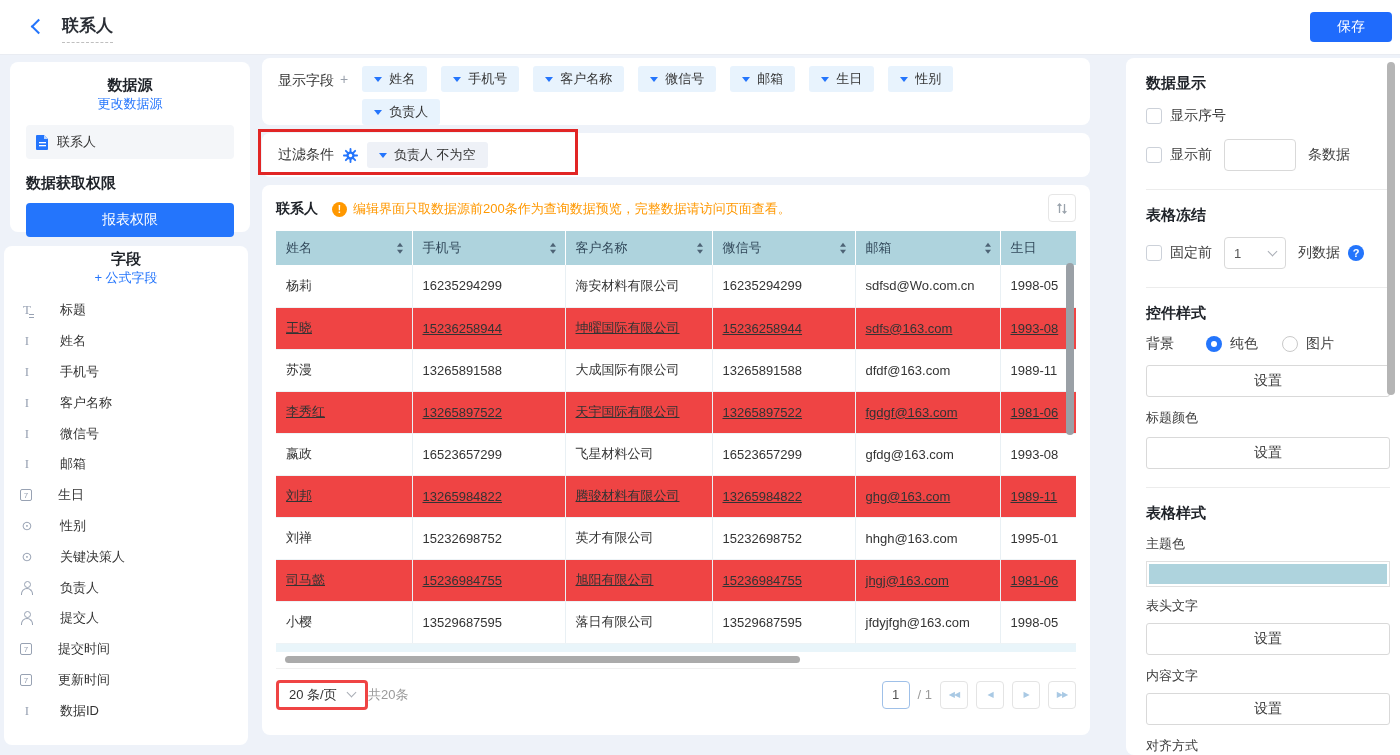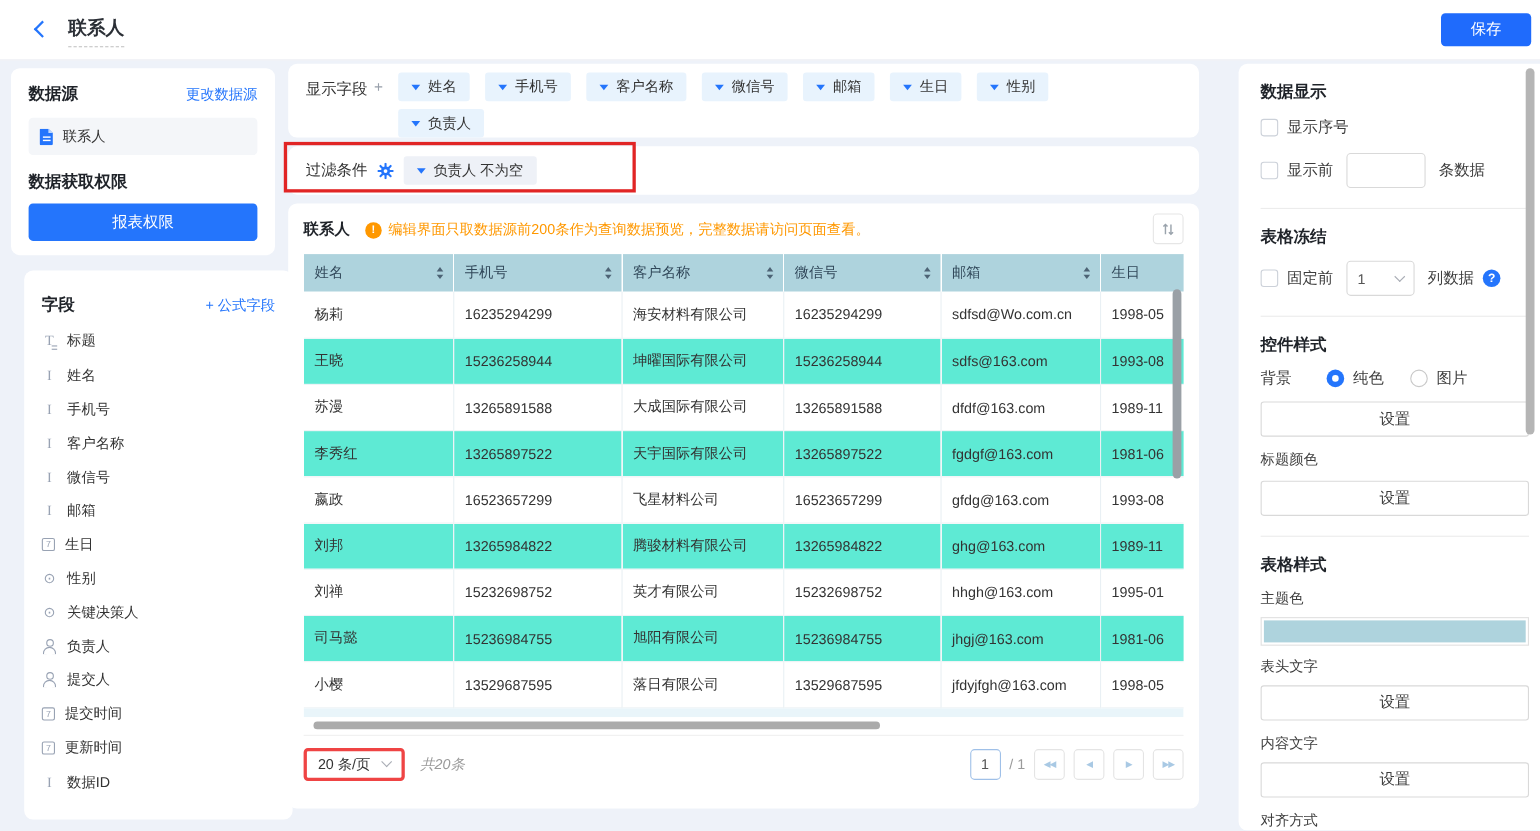--- a/index.html
+++ b/index.html
@@ -9,30 +9,30 @@
   
   .topbar{position:absolute;left:0;top:0;width:1400px;height:55px;background:#fff;border-bottom:1px solid #e9ecf2;z-index:5;}
   .back{position:absolute;left:33px;top:21px;width:11px;height:11px;border-left:2.5px solid #2475fc;border-bottom:2.5px solid #2475fc;transform:rotate(45deg);cursor:pointer;}
   .page-title{position:absolute;left:62px;top:14px;font-size:17px;font-weight:700;color:#2b2f36;padding-bottom:5px;border-bottom:1px dashed #bfbfbf;}
   .save-btn{position:absolute;right:8px;top:12px;width:82px;height:30px;background:#1f6bfc;border:none;border-radius:4px;color:#fff;font-size:14px;display:flex;align-items:center;justify-content:center;cursor:pointer;}
 
   .card{position:absolute;background:#fff;border-radius:8px;}
 
   
   .ds-card{left:10px;top:62px;width:240px;height:170px;padding:14px 16px;}
-  .hdr{display:flex;justify-content:space-between;align-items:center;}
+  .hdr{display:flex;justify-content:space-between;align-items:center;flex-direction:column;}
   .sec-title{font-size:15px;font-weight:700;color:#1f2329;}
   .link{font-size:13px;color:#2475fc;cursor:pointer;}
   .ds-box{margin-top:12px;height:34px;background:#f4f6f9;border-radius:4px;display:flex;align-items:center;gap:8px;padding:0 10px;font-size:13px;color:#333;}
   .perm-title{margin-top:15px;}
   .perm-btn{margin-top:10px;height:34px;background:#2475fc;color:#fff;font-size:14px;border-radius:4px;display:flex;align-items:center;justify-content:center;cursor:pointer;}
 
-  .fields-card{left:22px;top:246px;width:244px;height:499px;padding:22px 16px;}
+  .fields-card{left:4px;top:246px;width:244px;height:499px;padding:4px 16px;}
   .fields-list{margin-top:8px;list-style:none;}
-  .fields-list li{height:30.8px;display:flex;align-items:center;gap:9px;font-size:13px;color:#333;cursor:pointer;}
+  .fields-list li{height:30.8px;display:flex;align-items:center;gap:26px;font-size:13px;color:#333;cursor:pointer;}
   .fic{width:14px;height:14px;flex:none;display:flex;align-items:center;justify-content:center;color:#98a2b3;position:relative;}
   .ic-text::before{content:"I";font-family:"Liberation Serif","DejaVu Serif",serif;font-size:13px;color:#98a2b3;}
   .ic-title::before{content:"T";font-family:"Liberation Serif","DejaVu Serif",serif;font-size:13px;color:#98a2b3;}
   .ic-title::after{content:"";position:absolute;right:0;bottom:2px;width:5px;height:1.5px;background:#98a2b3;box-shadow:0 3px 0 #98a2b3;}
   .ic-radio::before{content:"⊙";font-size:13px;color:#98a2b3;}
   .ic-cal{width:12px;height:12px;border:1.2px solid #98a2b3;border-radius:2px;}
   .ic-cal::after{content:"7";position:absolute;left:50%;top:50%;transform:translate(-50%,-50%);font-size:8px;color:#98a2b3;}
   .ic-user::before{content:"";position:absolute;top:0;left:4px;width:5px;height:5px;border:1.2px solid #98a2b3;border-radius:50%;}
   .ic-user::after{content:"";position:absolute;bottom:0;left:1px;width:10px;height:6px;border:1.2px solid #98a2b3;border-bottom:none;border-radius:6px 6px 0 0;}
 
@@ -59,29 +59,29 @@
   .warn-ic{width:15px;height:15px;border-radius:50%;background:#ff9800;color:#fff;font-size:10px;font-weight:700;display:flex;align-items:center;justify-content:center;flex:none;}
   .sort-tool{position:absolute;right:14px;top:9px;width:28px;height:28px;border:1px solid #e6e6e6;border-radius:4px;background:#fff;display:flex;align-items:center;justify-content:center;cursor:pointer;}
   .tbl-wrap{margin-top:10px;width:800px;overflow:hidden;position:relative;}
   table{border-collapse:collapse;table-layout:fixed;width:844px;}
   th{background:#aed3dd;height:34px;font-size:13px;font-weight:400;color:#31485a;text-align:left;padding:0 10px;border-right:1px solid rgba(255,255,255,.75);position:relative;cursor:pointer;white-space:nowrap;}
   .sc{position:absolute;right:9px;top:50%;transform:translateY(-50%);display:flex;flex-direction:column;gap:2.5px;}
   .sc i{display:block;width:0;height:0;border-left:3.6px solid transparent;border-right:3.6px solid transparent;}
   .sc .up{border-bottom:4.4px solid #4d6375;}
   .sc .dn{border-top:4.4px solid #4d6375;}
   td{height:42px;font-size:13px;color:#333;padding:0 10px;border-right:1px solid #e9f0f4;border-bottom:1px solid #edf3f6;background:#fff;white-space:nowrap;overflow:hidden;}
-  tr.alt td{background:#5eead4;}
+  tr.alt td{background:#ef4444;text-decoration:underline;}
   .partial-row{width:800px;height:8px;background:#e9f5fa;}
   .vscroll{position:absolute;right:16px;top:78px;width:8px;height:172px;background:#9aa0a6;border-radius:4px;z-index:10;cursor:pointer;}
   .hscroll{position:absolute;left:23px;top:471px;width:515px;height:7px;background:#ababab;border-radius:4px;cursor:pointer;}
   .tc-footer{position:absolute;left:14px;right:14px;top:483px;height:52px;border-top:1px solid #f0f0f0;display:flex;align-items:center;justify-content:space-between;}
   .foot-l{display:flex;align-items:center;}
   .psel{width:92px;height:30px;border:3px solid #ef4444;border-radius:4px;display:flex;align-items:center;justify-content:space-between;padding:0 10px;font-size:13px;color:#333;cursor:pointer;background:#fff;}
   .chev{width:7px;height:7px;border-right:1.5px solid #a9adb5;border-bottom:1.5px solid #a9adb5;transform:rotate(45deg);margin-top:-4px;flex:none;}
-  .total{font-size:13px;color:#9a9a9a;margin-left:14px;font-style:italic;}
+  .total{font-size:13px;color:#9a9a9a;margin-left:0;}
   .pager{display:flex;align-items:center;gap:8px;}
   .pg-num{width:28px;height:28px;border:1px solid #9fc0e8;border-radius:4px;display:flex;align-items:center;justify-content:center;font-size:13px;color:#555;background:#fff;}
   .pg-of{font-size:13px;color:#9a9a9a;}
   .pg-btn{width:28px;height:28px;border:1px solid #e4e4e4;border-radius:4px;background:#fff;display:flex;align-items:center;justify-content:center;color:#a9c9e4;font-size:8px;letter-spacing:-1px;cursor:pointer;}
   .pg-first::before{content:"◀◀";}
   .pg-prev::before{content:"◀";}
   .pg-next::before{content:"▶";}
   .pg-last::before{content:"▶▶";}
 
   

